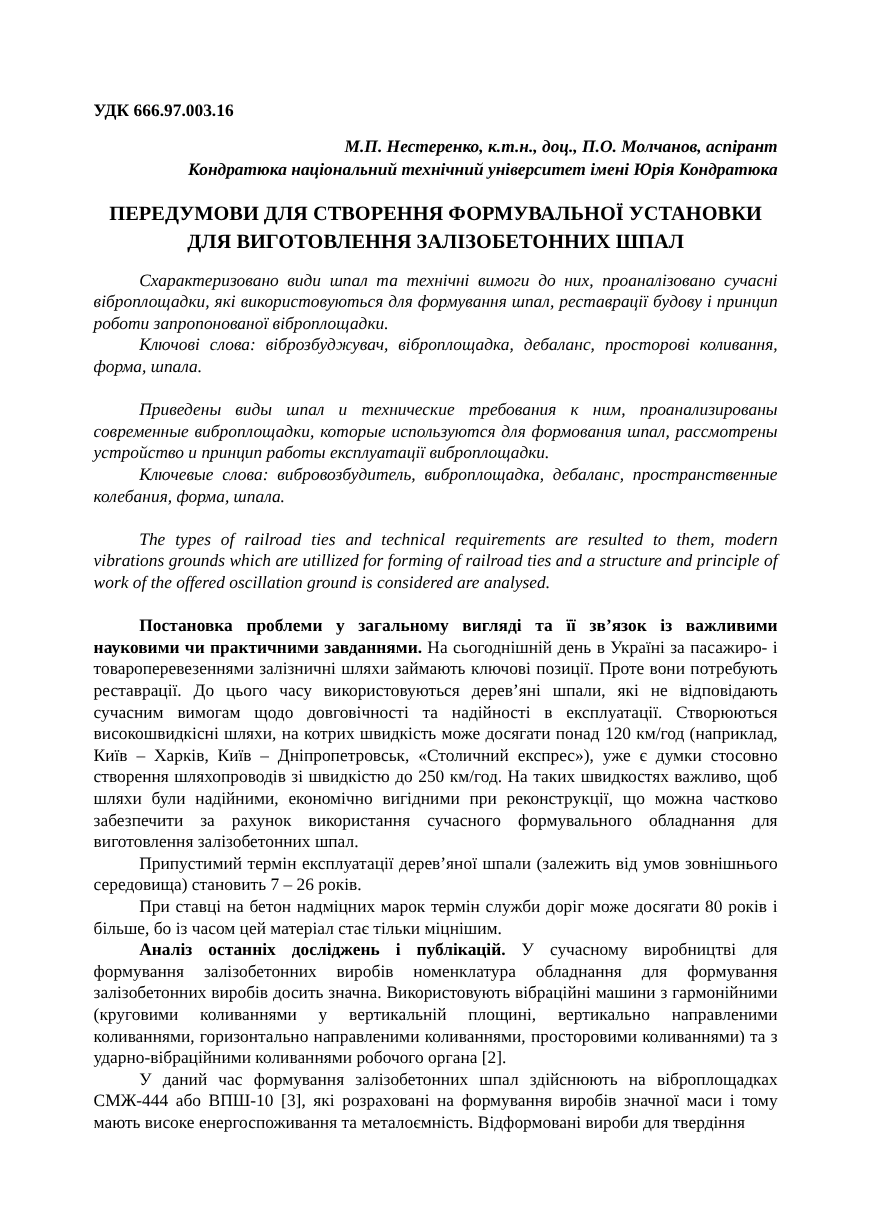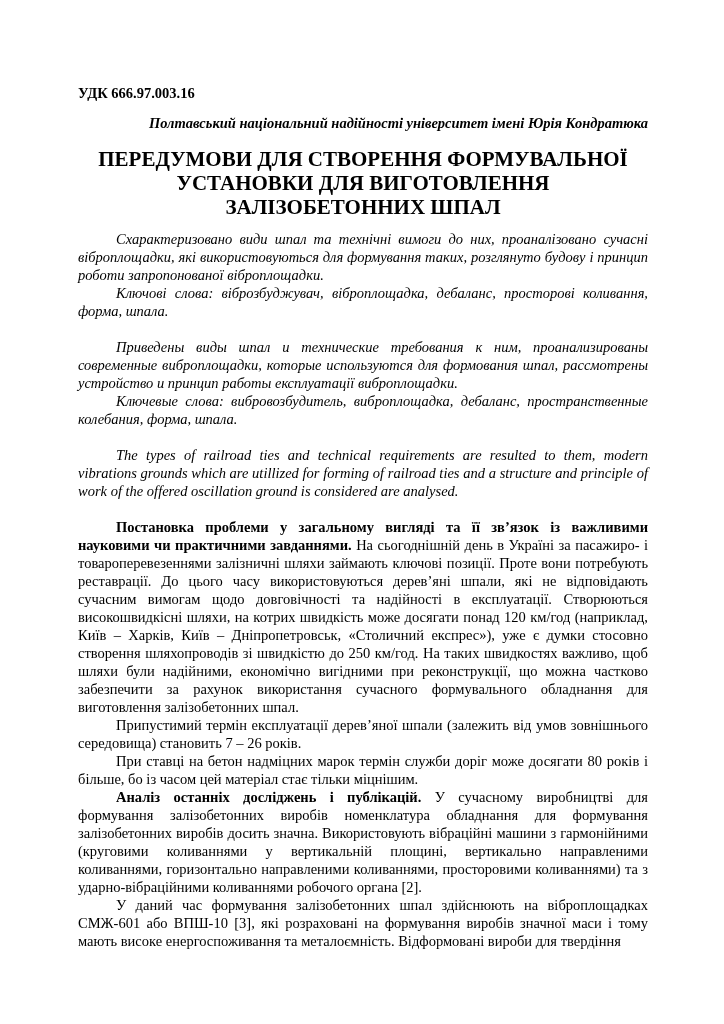--- a/index.html
+++ b/index.html
@@ -27,21 +27,21 @@
   }
   .byline {
     margin: 0;
     font-weight: bold;
     font-style: italic;
     text-align: right;
     line-height: 19px;
   }
   .title {
     margin: 14px 0 11px 0;
-    font-size: 21px;
+    font-size: 17px;
     line-height: 24px;
     font-weight: bold;
     text-align: center;
   }
   p.para {
     margin: 0;
     text-align: justify;
     text-indent: 38px;
   }
   p.abstract {
@@ -54,25 +54,26 @@
     font-weight: bold;
   }
 </style>
 </head>
 <body>
 
 <div class="page">
 
   <p class="udc">УДК 666.97.003.16</p>
 
-  <p class="byline">Полтавський національний надійності університет імені Юрія Кондратюка</p>
+  <p class="byline">М.П. Нестеренко, к.т.н., доц., П.О. Молчанов, аспірант</p>
+  <p class="byline">Кондратюка національний технічний університет імені Юрія Кондратюка</p>
 
   <h1 class="title">ПЕРЕДУМОВИ ДЛЯ СТВОРЕННЯ ФОРМУВАЛЬНОЇ УСТАНОВКИ ДЛЯ ВИГОТОВЛЕННЯ ЗАЛІЗОБЕТОННИХ ШПАЛ</h1>
 
-  <p class="para abstract">Схарактеризовано види шпал та технічні вимоги до них, проаналізовано сучасні віброплощадки, які використовуються для формування таких, розглянуто будову і принцип роботи запропонованої віброплощадки.</p>
+  <p class="para abstract">Схарактеризовано види шпал та технічні вимоги до них, проаналізовано сучасні віброплощадки, які використовуються для формування шпал, реставрації будову і принцип роботи запропонованої віброплощадки.</p>
   <p class="para abstract">Ключові слова: віброзбуджувач, віброплощадка, дебаланс, просторові коливання, форма, шпала.</p>
 
   <div class="gap"></div>
 
   <p class="para abstract">Приведены виды шпал и технические требования к ним, проанализированы современные виброплощадки, которые используются для формования шпал, рассмотрены устройство и принцип работы експлуатації виброплощадки.</p>
   <p class="para abstract">Ключевые слова: вибровозбудитель, виброплощадка, дебаланс, пространственные колебания, форма, шпала.</p>
 
   <div class="gap"></div>
 
   <p class="para abstract">The types of railroad ties and technical requirements are resulted to them, modern vibrations grounds which are utillized for forming of railroad ties and a structure and principle of work of the offered oscillation ground is considered are analysed.</p>
@@ -80,15 +81,15 @@
   <div class="gap"></div>
 
   <p class="para"><span class="lead">Постановка проблеми у загальному вигляді та її зв’язок із важливими науковими чи практичними завданнями.</span><span> На сьогоднішній день в Україні за пасажиро- і товароперевезеннями залізничні шляхи займають ключові позиції. Проте вони потребують реставрації. До цього часу використовуються дерев’яні шпали, які не відповідають сучасним вимогам щодо довговічності та надійності в експлуатації. Створюються високошвидкісні шляхи, на котрих швидкість може досягати понад 120 км/год (наприклад, Київ – Харків, Київ – Дніпропетровськ, «Столичний експрес»), уже є думки стосовно створення шляхопроводів зі швидкістю до 250 км/год. На таких швидкостях важливо, щоб шляхи були надійними, економічно вигідними при реконструкції, що можна частково забезпечити за рахунок використання сучасного формувального обладнання для виготовлення залізобетонних шпал.</span></p>
 
   <p class="para"><span>Припустимий термін експлуатації дерев’яної шпали (залежить від умов зовнішнього середовища) становить 7 – 26 років.</span></p>
 
   <p class="para"><span>При ставці на бетон надміцних марок термін служби доріг може досягати 80 років і більше, бо із часом цей матеріал стає тільки міцнішим.</span></p>
 
   <p class="para"><span class="lead">Аналіз останніх досліджень і публікацій.</span><span> У сучасному виробництві для формування залізобетонних виробів номенклатура обладнання для формування залізобетонних виробів досить значна. Використовують вібраційні машини з гармонійними (круговими коливаннями у вертикальній площині, вертикально направленими коливаннями, горизонтально направленими коливаннями, просторовими коливаннями) та з ударно-вібраційними коливаннями робочого органа [2].</span></p>
 
-  <p class="para"><span>У даний час формування залізобетонних шпал здійснюють на віброплощадках СМЖ-601 або ВПШ-10 [3], які розраховані на формування виробів значної маси і тому мають високе енергоспоживання та металоємність. Відформовані вироби для твердіння</span></p>
+  <p class="para"><span>У даний час формування залізобетонних шпал здійснюють на віброплощадках СМЖ-444 або ВПШ-10 [3], які розраховані на формування виробів значної маси і тому мають високе енергоспоживання та металоємність. Відформовані вироби для твердіння</span></p>
 
 </div>
 
 </body></html>

